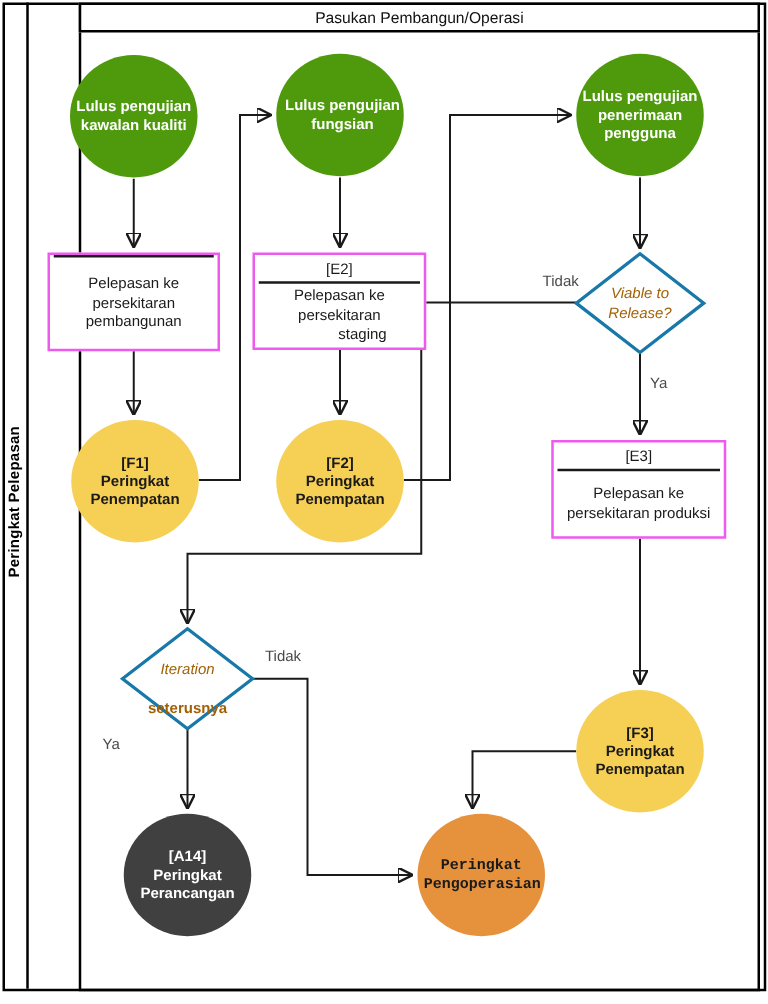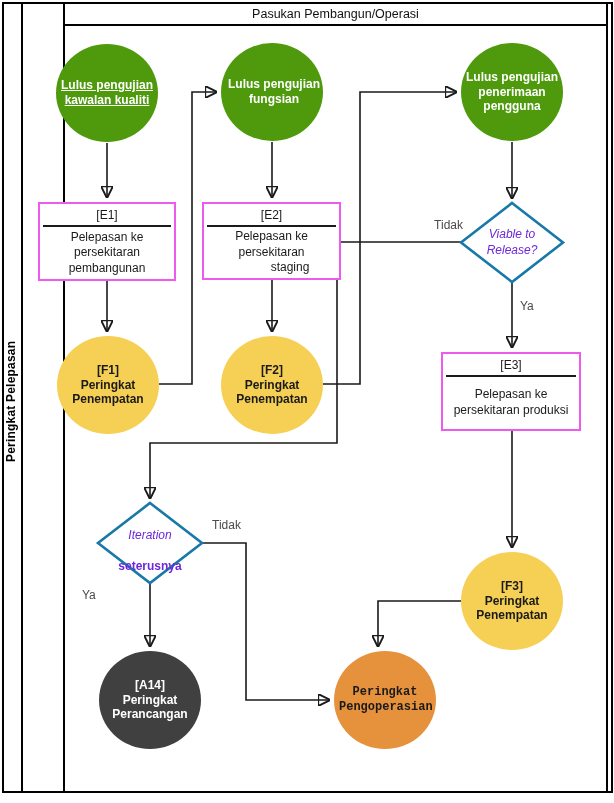--- a/index.html
+++ b/index.html
@@ -25,21 +25,21 @@
 
   
   .circle{position:absolute;width:102px;height:98px;border-radius:50%;
           display:flex;align-items:center;justify-content:center;text-align:center;
           font-size:12px;font-weight:bold;line-height:1.22;}
   .circle .inner{width:98px;}
   .green{background:#4E9A0C;color:#fff;}
   .yellow{background:#F6CF55;color:#1a1a1a;}
   .purple{background:#404040;color:#fff;}
   .orange{background:#E6923D;color:#1a1a1a;}
-  .c-qc{left:56px;top:44px;text-decoration:underline;}
+  .c-qc{left:56px;top:44px;}
   .c-functional{left:221px;top:43px;justify-content:flex-end;}
   .c-uat{left:461px;top:43px;}
   .c-f1{left:57px;top:336px;}
   .c-f2{left:221px;top:336px;}
   .c-f3{left:461px;top:552px;}
   .c-a14{left:99px;top:651px;}
   .c-ops{left:334px;top:651px;}
   .c-f1 .inner,.c-f2 .inner,.c-f3 .inner,.c-a14 .inner{width:84px;}
   .c-ops .inner{width:92px;font-family:Liberation Mono, monospace;}
 
@@ -48,21 +48,21 @@
         display:flex;flex-direction:column;font-size:12px;color:#1a1a1a;}
   .ebox .etitle{height:21px;display:flex;align-items:center;justify-content:center;flex:0 0 auto;}
   .ebox .edivider{height:0;border-top:2.6px solid #1a1a1a;margin:0 3px;flex:0 0 auto;}
   .ebox .ebody{flex:1;display:flex;align-items:center;justify-content:center;
                text-align:center;line-height:1.3;padding:2px 3px;}
   .b-e1{left:38px;top:202px;width:134px;height:75px;}
   .b-e2{left:202px;top:202px;width:135px;height:74px;}
   .b-e3{left:441px;top:352px;width:136px;height:75px;}
 
   
-  .decision-text{position:absolute;text-align:center;font-size:12px;color:#6d28d9;line-height:1.3;}
+  .decision-text{position:absolute;text-align:center;font-size:12px;color:#a16207;line-height:1.3;}
   .d-viable{left:476px;top:227px;width:72px;font-style:italic;}
   .d-iteration{left:108px;top:528px;width:84px;}
   .d-iteration .it{font-style:italic;display:block;}
   .d-iteration .bd{font-weight:bold;display:block;margin-top:15px;}
 
   
   .edge-label{position:absolute;font-size:12px;color:#4a4a4a;}
   .l-tidak1{left:423px;top:218px;width:40px;text-align:right;}
   .l-ya1{left:520px;top:299px;}
   .l-tidak2{left:212px;top:518px;}
@@ -109,21 +109,20 @@
     <div class="inner">Lulus pengujian kawalan kualiti</div>
   </div>
   <div class="circle green c-functional">
     <div class="inner">Lulus pengujian fungsian</div>
   </div>
   <div class="circle green c-uat">
     <div class="inner">Lulus pengujian penerimaan pengguna</div>
   </div>
 
   <div class="ebox b-e1">
-    <div class="etitle">[E1]</div>
     <div class="edivider"></div>
     <div class="ebody">Pelepasan ke persekitaran pembangunan</div>
   </div>
   <div class="ebox b-e2">
     <div class="etitle">[E2]</div>
     <div class="edivider"></div>
     <div class="ebody">
       <span><span>Pelepasan ke persekitaran</span> <span class="ital">staging</span></span>
     </div>
   </div>

